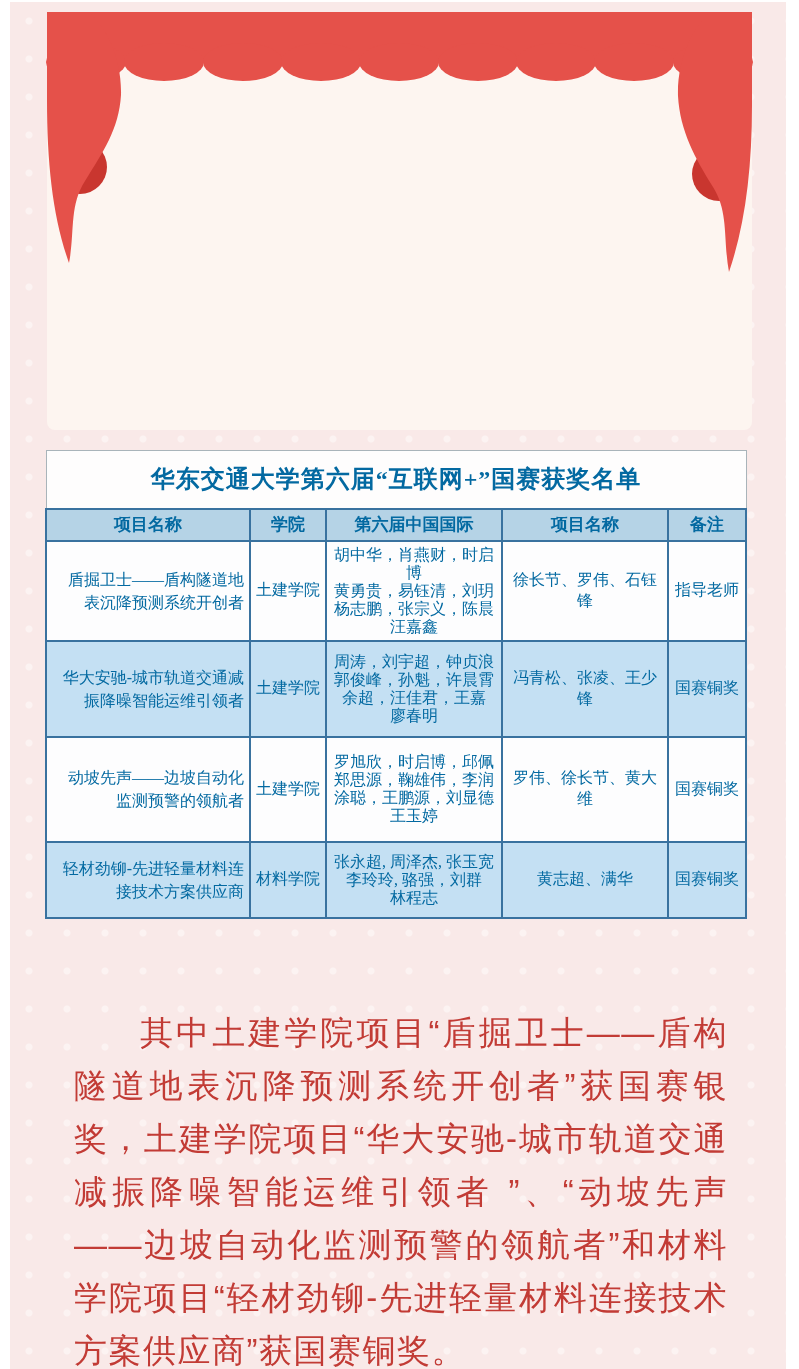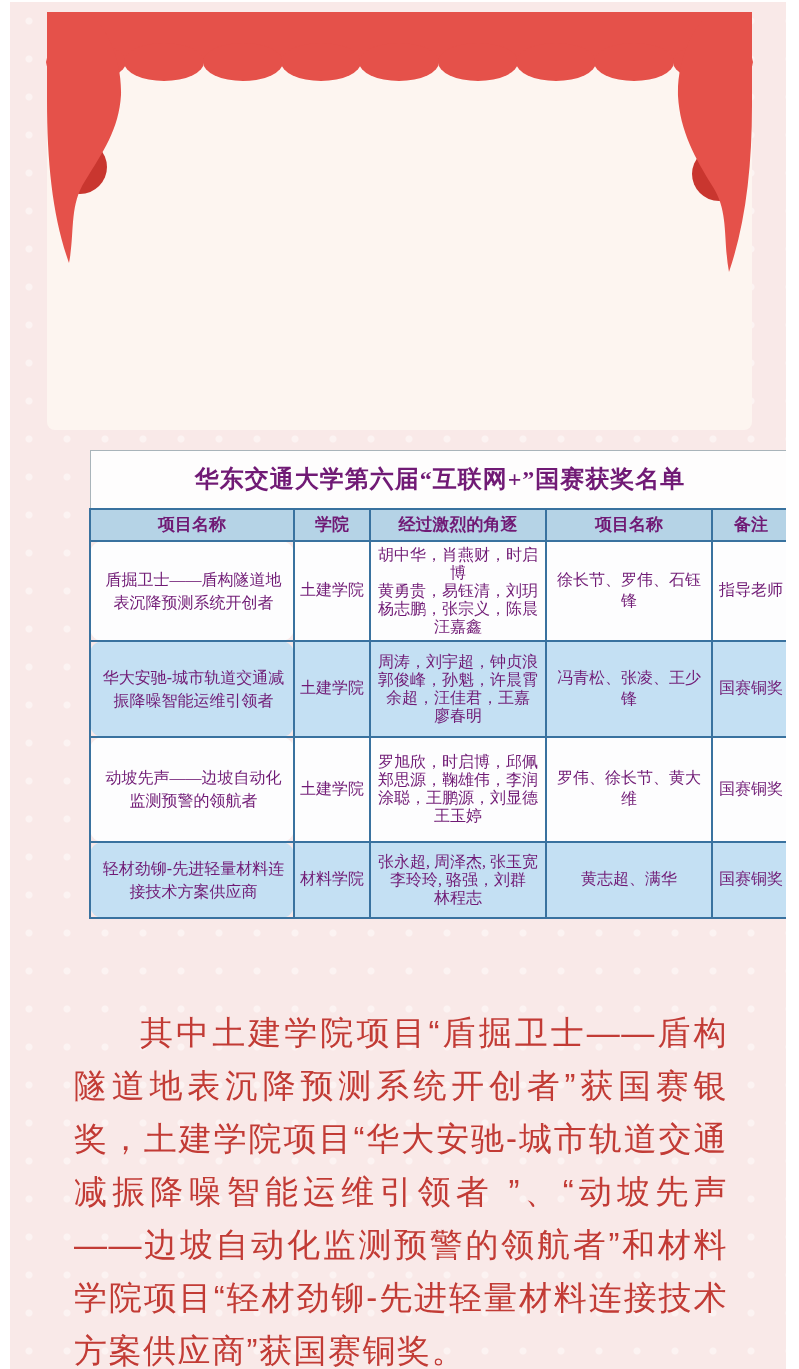--- a/index.html
+++ b/index.html
@@ -41,22 +41,21 @@
   }
 
   .awards {
     position: absolute;
     left: 35px; top: 448px;
     width: 700px;
     border-collapse: collapse;
     table-layout: fixed;
     z-index: 2;
     font-family: "Liberation Serif", serif;
-    color: #701a75;
-    margin-left: 44px;
+    color: #0369a1;
   }
   .awards td, .awards th { border: 2px solid #39729f; }
   .awards .ttl {
     height: 58px;
     background: #fefdfd;
     border: 1px solid #a9b4ba;
     border-bottom: 2px solid #39729f;
     text-align: center;
     vertical-align: middle;
     font-size: 24px;
@@ -72,21 +71,21 @@
     vertical-align: middle;
   }
   .awards td {
     font-size: 16px;
     vertical-align: middle;
     text-align: center;
     padding: 4px 5px;
     background: #fdfdfe;
   }
   .awards tr.alt td { background: #c4e0f3; }
-  .awards td.proj { text-align: center; padding-left: 8px; line-height: 23px; border-radius: 13px; }
+  .awards td.proj { text-align: right; padding-left: 8px; line-height: 23px; }
   .awards td.mem  { white-space: pre-line; line-height: 18px; }
   .awards tr.r1 { height: 97px; }
   .awards tr.r2 { height: 96px; }
   .awards tr.r3 { height: 105px; }
   .awards tr.r4 { height: 76px; }
 
   .outro {
     position: absolute;
     left: 64px; top: 1004px;
     width: 654px;
@@ -142,21 +141,21 @@
           <col style="width:166px">
           <col style="width:78px">
       </colgroup>
       <tbody>
         <tr>
           <td class="ttl" colspan="5">华东交通大学第六届“互联网+”国赛获奖名单</td>
         </tr>
         <tr class="hdr">
           <th>项目名称</th>
           <th>学院</th>
-          <th>经过激烈的角逐</th>
+          <th>第六届中国国际</th>
           <th>项目名称</th>
           <th>备注</th>
         </tr>
         <tr class="r1">
           <td class="proj">盾掘卫士——盾构隧道地表沉降预测系统开创者</td>
           <td class="col">土建学院</td>
           <td class="mem">胡中华，肖燕财，时启博
 黄勇贵，易钰清，刘玥
 杨志鹏，张宗义，陈晨
 汪嘉鑫</td>

